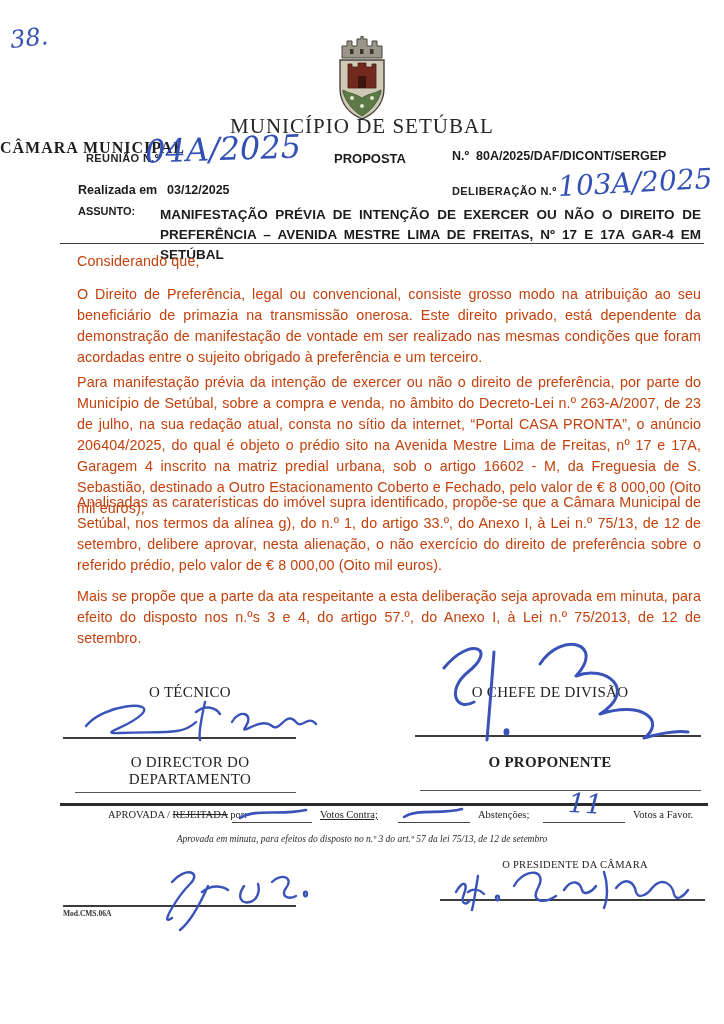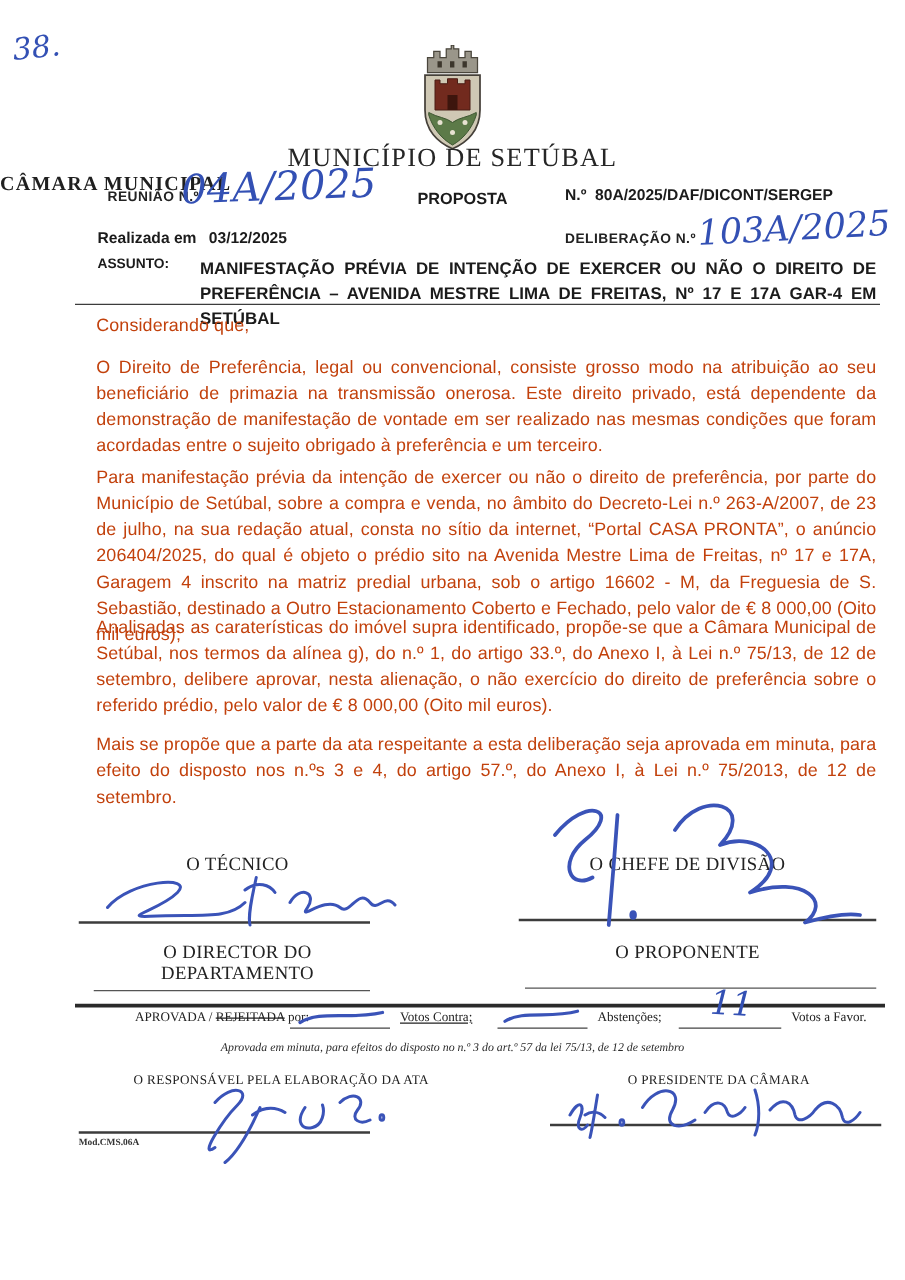--- a/index.html
+++ b/index.html
@@ -84,21 +84,21 @@
   <div class="body-par" style="top:492px;">Analisadas as caraterísticas do imóvel supra identificado, propõe-se que a Câmara Municipal de Setúbal, nos termos da alínea g), do n.º 1, do artigo 33.º, do Anexo I, à Lei n.º 75/13, de 12 de setembro, delibere aprovar, nesta alienação, o não exercício do direito de preferência sobre o referido prédio, pelo valor de € 8 000,00 (Oito mil euros).</div>
   <div class="body-par" style="top:586px;">Mais se propõe que a parte da ata respeitante a esta deliberação seja aprovada em minuta, para efeito do disposto nos n.ºs 3 e 4, do artigo 57.º, do Anexo I, à Lei n.º 75/2013, de 12 de setembro.</div>
 
   <div class="sig-label" style="left:75px; top:684px; width:230px;">O TÉCNICO</div>
   <div class="sig-label" style="left:430px; top:684px; width:240px;">O CHEFE DE DIVISÃO</div>
 
   <div class="hline" style="left:63px; top:737px; width:233px; height:1.5px;"></div>
   <div class="hline" style="left:415px; top:735px; width:286px; height:1.5px;"></div>
 
   <div class="sig-label" style="left:75px; top:754px; width:230px;">O DIRECTOR DO DEPARTAMENTO</div>
-  <div class="sig-label" style="left:430px; top:754px; width:240px;">O PROPONENTE</div>
+  <div class="sig-label" style="left:430px; top:754px; width:240px;font-weight:bold;">O PROPONENTE</div>
 
   <div class="hline" style="left:75px; top:792px; width:221px; height:1px; background:#555;"></div>
   <div class="hline" style="left:420px; top:790px; width:281px; height:1px; background:#555;"></div>
 
   <div class="hline" style="left:60px; top:803px; width:648px; height:2.5px; background:#2a2a2a;"></div>
 
   <div class="vote-text" style="left:108px; top:809px;">
     <span>APROVADA /</span>
     <span class="strike">REJEITADA</span>
     <span>por:</span>
@@ -106,21 +106,20 @@
   <div class="vote-line" style="left:232px; top:808px; width:80px;"></div>
   <div class="vote-text" style="left:320px; top:809px;text-decoration:underline;">Votos Contra;</div>
   <div class="vote-line" style="left:398px; top:808px; width:72px;"></div>
   <div class="vote-text" style="left:478px; top:809px;">Abstenções;</div>
   <div class="vote-line" style="left:543px; top:808px; width:82px;"></div>
   <div class="abs hw" style="left:568px; top:788px; font-size:27px; transform:rotate(3deg);">11</div>
   <div class="vote-text" style="left:633px; top:809px;">Votos a Favor.</div>
 
   <div class="abs serif" style="left:0; top:834px; width:724px; text-align:center; font-size:9.5px; font-style:italic; color:#2a2a2a;">Aprovada em minuta, para efeitos do disposto no n.º 3 do art.º 57 da lei 75/13, de 12 de setembro</div>
 
-  <div class="sig-label" style="left:70px; top:859px; width:310px; font-size:10.5px;">O RESPONSÁVEL PELA ELABORAÇÃO DA ATA</div>
   <div class="sig-label" style="left:475px; top:859px; width:200px; font-size:10.5px;">O PRESIDENTE DA CÂMARA</div>
 
   <div class="hline" style="left:63px; top:905px; width:233px; height:1.5px;"></div>
   <div class="hline" style="left:440px; top:899px; width:265px; height:1.5px;"></div>
 
   <div class="abs serif" style="left:63px; top:909px; font-size:7.5px; font-weight:700; color:#333;">Mod.CMS.06A</div>
 
   <svg class="ink" width="724" height="1024" viewBox="0 0 724 1024">
     <g fill="none" stroke="#3a53b8" stroke-linecap="round" stroke-linejoin="round">
 

